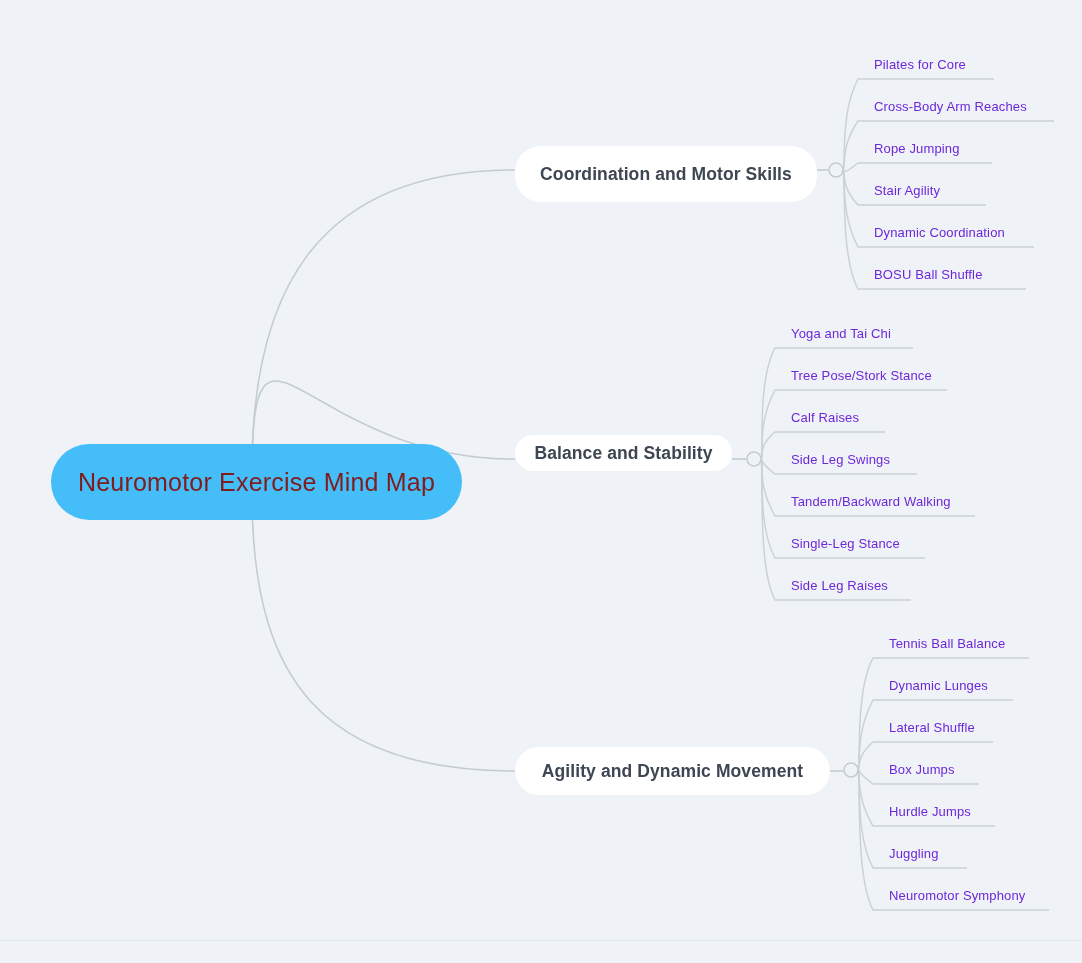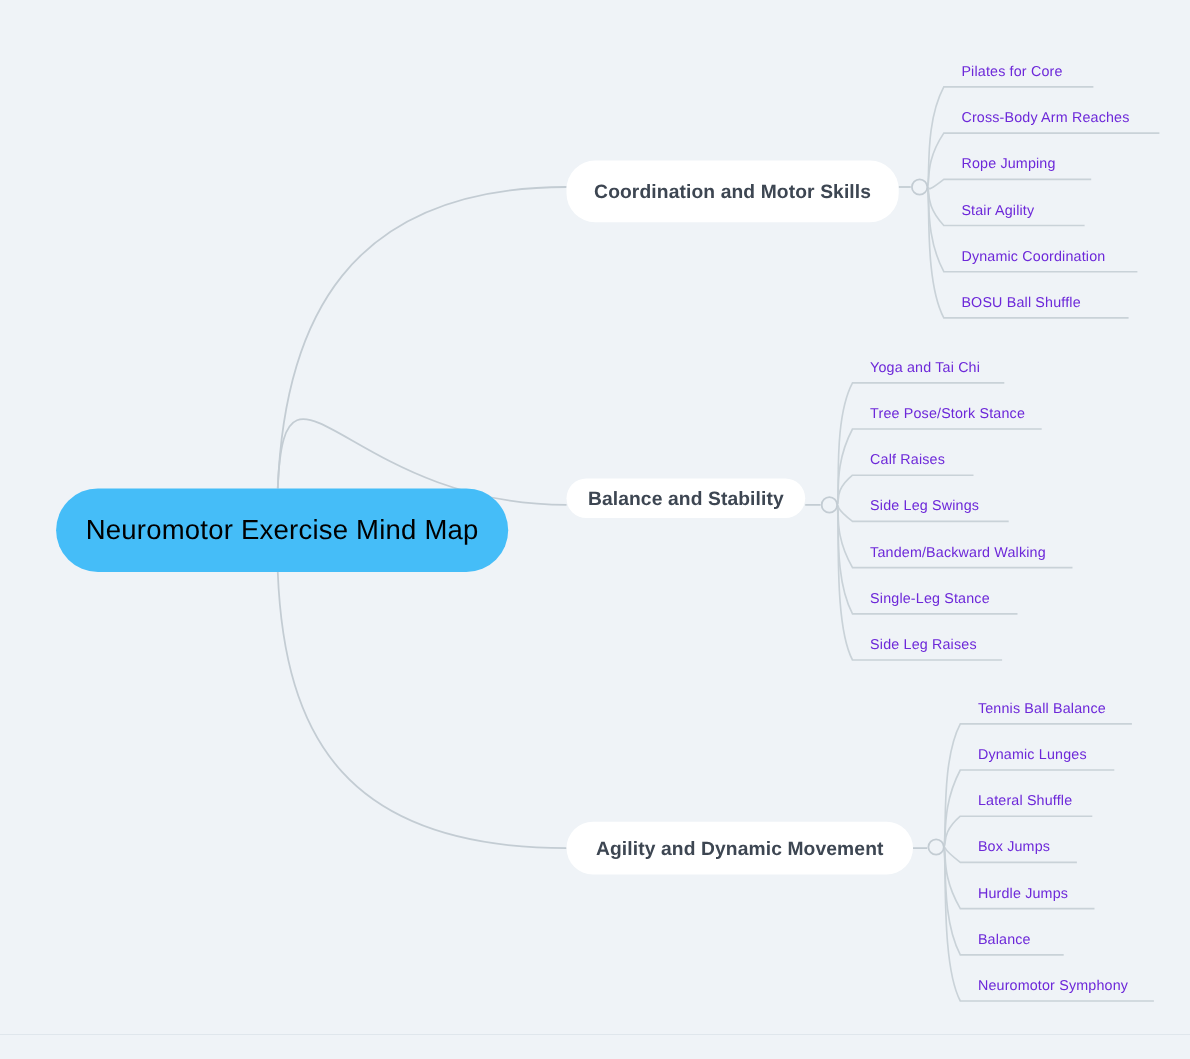--- a/index.html
+++ b/index.html
@@ -43,21 +43,21 @@
   .node {
     position: absolute;
     box-sizing: border-box;
     display: flex;
     align-items: center;
     justify-content: center;
     white-space: nowrap;
   }
   .root-node {
     background: #45bdf8;
-    color: #000000;
+    color: #7f1d1d;
     border-radius: 40px;
     font-size: 25px;
     font-weight: 400;
     letter-spacing: 0.2px;
     padding: 0 28px;
   }
   .branch-node {
     background: #ffffff;
     color: #3d4652;
     border-radius: 26px;
@@ -136,18 +136,18 @@
     <div class="leaf-label" style="left: 791px; top: 536px;">Single-Leg Stance</div>
     <div class="leaf-label" style="left: 791px; top: 578px;">Side Leg Raises</div>
     <div class="node branch-node" style="left: 515px; top: 435px; width: 217px; height: 36px;">
       <span>Balance and Stability</span>
     </div>
     <div class="leaf-label" style="left: 889px; top: 636px;">Tennis Ball Balance</div>
     <div class="leaf-label" style="left: 889px; top: 678px;">Dynamic Lunges</div>
     <div class="leaf-label" style="left: 889px; top: 720px;">Lateral Shuffle</div>
     <div class="leaf-label" style="left: 889px; top: 762px;">Box Jumps</div>
     <div class="leaf-label" style="left: 889px; top: 804px;">Hurdle Jumps</div>
-    <div class="leaf-label" style="left: 889px; top: 846px;">Balance</div>
+    <div class="leaf-label" style="left: 889px; top: 846px;">Juggling</div>
     <div class="leaf-label" style="left: 889px; top: 888px;">Neuromotor Symphony</div>
     <div class="node branch-node" style="left: 515px; top: 747px; width: 315px; height: 48px;">
       <span>Agility and Dynamic Movement</span>
     </div>
   </div>
 
 </body></html>

